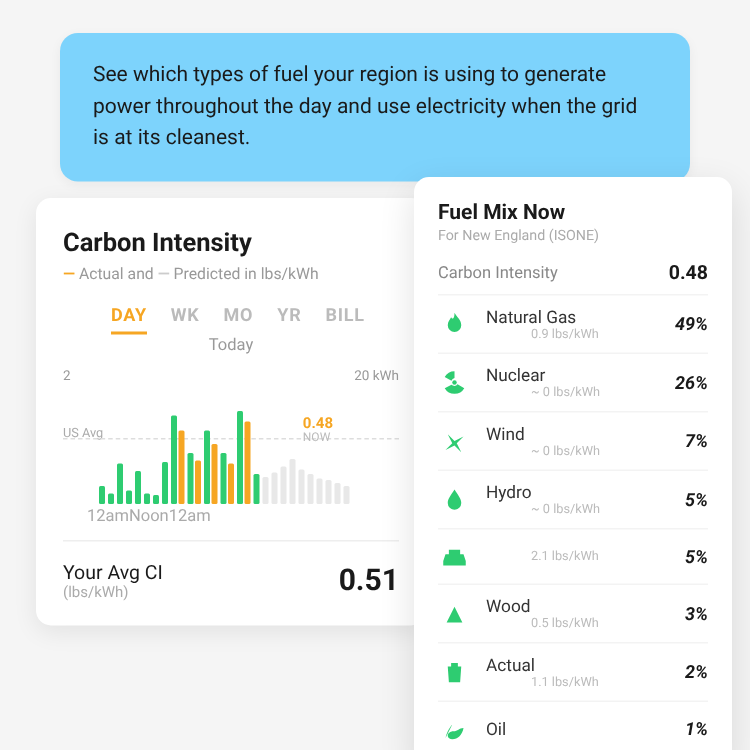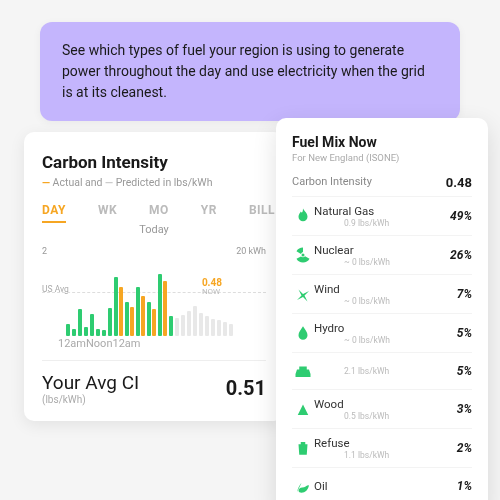--- a/index.html
+++ b/index.html
@@ -1,49 +1,49 @@
 <!DOCTYPE html>
 <html><head>
 <meta charset="utf-8">
 <style>
 * { margin: 0; padding: 0; box-sizing: border-box; font-family: -apple-system, BlinkMacSystemFont, "Segoe UI", Roboto, sans-serif; }
 body { width: 500px; height: 500px; background: #f5f5f5; position: relative; overflow: hidden; }
-.tooltip-card { position: absolute; top: 22px; left: 40px; right: 40px; background: #c4b5fd; border-radius: 12px; padding: 18px 22px; box-shadow: 0 2px 8px rgba(0,0,0,0.05); font-size: 14px; line-height: 1.5; color: #1a1a1a; }
+.tooltip-card { position: absolute; top: 22px; left: 40px; right: 40px; background: #7dd3fc; border-radius: 12px; padding: 18px 22px; box-shadow: 0 2px 8px rgba(0,0,0,0.05); font-size: 14px; line-height: 1.5; color: #1a1a1a; }
 .intensity-card { position: absolute; top: 132px; left: 24px; width: 260px; background: #fff; border-radius: 10px; padding: 20px 18px 16px; box-shadow: 0 4px 16px rgba(0,0,0,0.08); }
 .ic-title { font-size: 17px; font-weight: 700; color: #1a1a1a; }
 .ic-sub { font-size: 10.5px; color: #999; margin-top: 4px; }
 .ic-sub .actual::before { content:"— "; color:#f6a623; font-weight:700; }
 .ic-sub .pred::before { content:"— "; color:#ccc; font-weight:700; }
-.tabs { display: flex; gap: 32px; margin-top: 14px; font-size: 12px; font-weight: 700; letter-spacing: 0.5px; color: #bbb; }
+.tabs { display: flex; gap: 16px; margin-top: 14px; font-size: 12px; font-weight: 700; letter-spacing: 0.5px; color: #bbb; margin-left: 32px; }
 .tab.active { color: #f6a623; border-bottom: 2px solid #f6a623; padding-bottom: 4px; }
 .today-label { text-align: center; font-size: 11px; color: #999; }
 .chart-zone { position: relative; height: 108px; margin-top: 6px; }
 .y-left { position: absolute; left: 0; top: 4px; font-size: 9px; color: #999; }
 .y-right { position: absolute; right: 0; top: 4px; font-size: 9px; color: #999; }
 .usavg { position: absolute; left: 0; top: 42px; font-size: 8.5px; color: #aaa; }
 .usavg-line { position:absolute; left:0; right:0; top:50px; border-top:1px dashed #ddd; }
 .bars { position: absolute; left: 24px; right: 24px; bottom: 14px; height: 82px; display: flex; align-items: flex-end; gap: 2px; }
 .bar { width: 4px; border-radius: 1px; }
 .xlabels { position: absolute; left: 16px; right: 29px; bottom: 0; display: flex; justify-content: flex-start; font-size: 11px; color: #aaa; }
 .callout { position: absolute; top: 36px; right: 44px; font-size: 10px; font-weight:700; color: #f6a623; line-height:1; }
 .callout .now { display:block; font-size:8px; font-weight:400; color:#bbb; }
 .hr { border: none; border-top: 1px solid #eee; margin-top: 10px; }
 .avgrow { display: flex; justify-content: space-between; align-items: center; margin-top: 10px; }
-.avgrow .lbl { font-size: 19px; color: #1a1a1a; }
+.avgrow .lbl { font-size: 13px; color: #1a1a1a; }
 .avgrow .unit { display:block; font-size:10px; color:#aaa; }
 .avgrow .val { font-size: 20px; font-weight: 700; color: #1a1a1a; }
 .mix-card { position: absolute; top: 118px; right: 12px; width: 212px; background: #fff; border-radius: 10px; padding: 16px 16px 8px; box-shadow: 0 8px 24px rgba(0,0,0,0.12); }
 .mix-title { font-size: 14px; font-weight: 700; color: #1a1a1a; }
 .mix-sub { font-size: 9.5px; color: #aaa; margin-top: 2px; }
 .ci-row { display: flex; justify-content: space-between; font-size: 11px; color: #888; margin-top: 12px; margin-bottom: 6px; }
 .ci-row .v { font-size: 13px; font-weight: 700; color: #1a1a1a; }
 .fuel-row { display: flex; align-items: center; padding: 7px 0; border-top: 1px solid #f3f3f3; }
 .fuel-icon { width: 22px; height: 22px; display: flex; align-items: center; justify-content: center; flex-shrink: 0; color: #2ecc71; }
 .fuel-icon svg { width: 18px; height: 18px; fill: #2ecc71; }
-.fuel-main { flex: 1; }
+.fuel-main { margin-left: 10px; flex: 1; }
 .fuel-name { font-size: 11.5px; color: #333; }
 .fuel-detail { font-size: 8.5px; color: #bbb; padding-left: 30px; }
 .fuel-pct { font-size: 12px; font-weight: 700; color: #1a1a1a; font-style: italic; }
 </style>
 </head>
 <body>
 
 <div class="tooltip-card">
   <span>See which types of fuel your region is using to generate power throughout the day and use electricity when the grid is at its cleanest.</span>
 </div>
@@ -248,21 +248,21 @@
         </div>
         <div class="fuel-pct">3%</div>
       </div>
       <div class="fuel-row">
         <div class="fuel-icon">
           <svg viewBox="0 0 24 24">
             <path d="M6 7h12l-1 14H7zM4 7h16M9 4h6v3H9z"></path>
           </svg>
         </div>
         <div class="fuel-main">
-          <div class="fuel-name">Refuse</div>
+          <div class="fuel-name">Actual</div>
           <div class="fuel-detail">1.1 lbs/kWh</div>
         </div>
         <div class="fuel-pct">2%</div>
       </div>
       <div class="fuel-row">
         <div class="fuel-icon">
           <svg viewBox="0 0 24 24">
             <path d="M6 18c0-2 2-4 5-4 4 0 5-3 9-3-1 6-5 10-10 10-2 0-4-1-4-3zM4 20c2-8 6-12 6-12"></path>
           </svg>
         </div>

